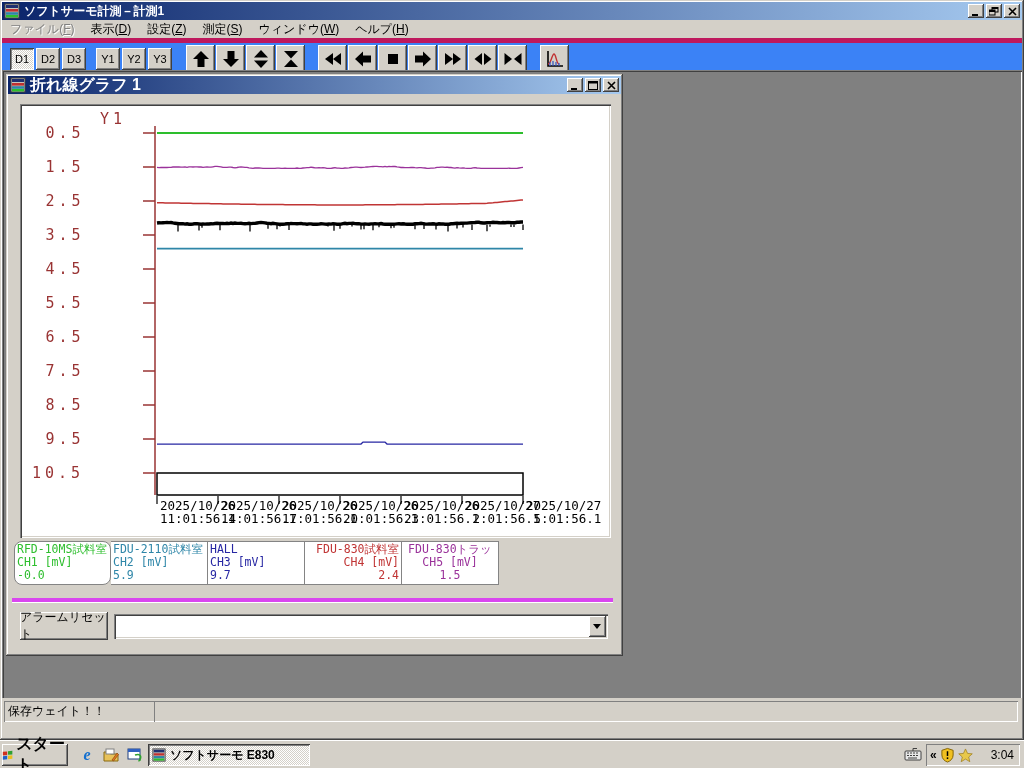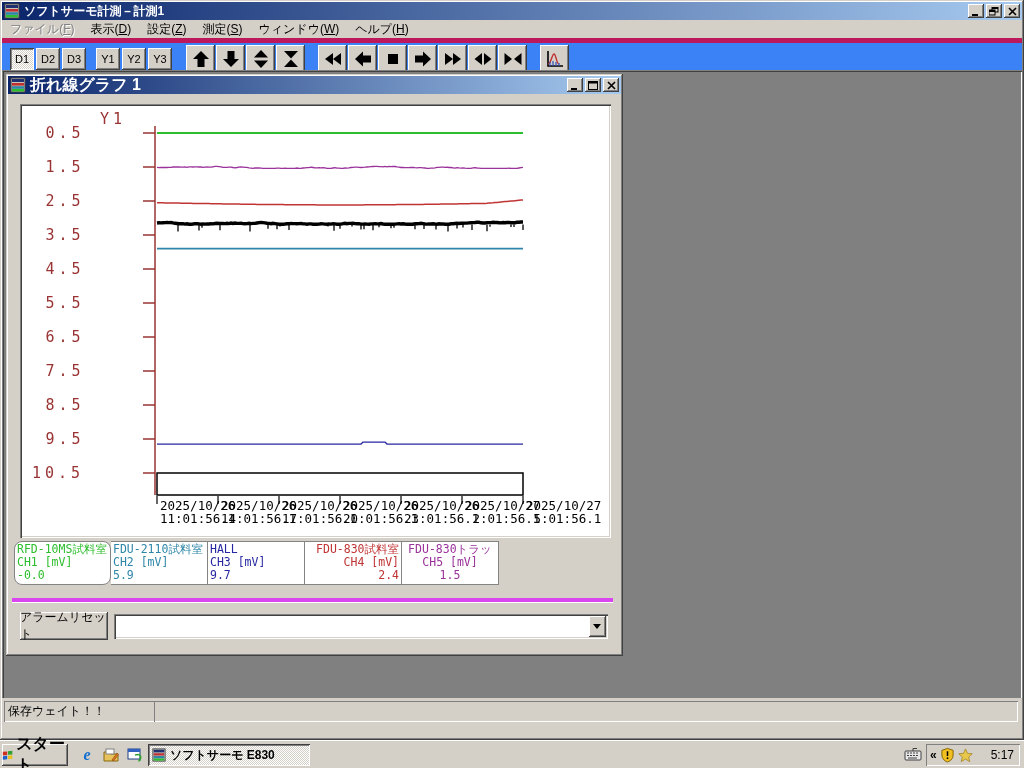--- a/index.html
+++ b/index.html
@@ -429,17 +429,17 @@
     <div class="tray etchpanel">
       <span style="font-weight:bold;">«</span>
       <svg width="15" height="16" viewBox="0 0 16 16">
         <path d="M8 1 L14 3 V8 C14 12 11 14.5 8 15.5 C5 14.5 2 12 2 8 V3 Z" fill="#F0C020" stroke="#806000"></path>
         <rect x="7.2" y="4" width="1.6" height="5" fill="#000"></rect>
         <rect x="7.2" y="10.5" width="1.6" height="1.8" fill="#000"></rect>
       </svg>
       <svg width="15" height="15" viewBox="0 0 16 16">
         <polygon points="8,1 10.2,5.8 15.2,6.2 11.4,9.6 12.6,14.6 8,11.8 3.4,14.6 4.6,9.6 0.8,6.2 5.8,5.8" fill="#E8C84A" stroke="#A08020" stroke-width="0.8"></polygon>
       </svg>
-      <span class="clock">5:17</span>
+      <span class="clock">3:04</span>
     </div>
   </div>
 
 </div>
 
 </body></html>

